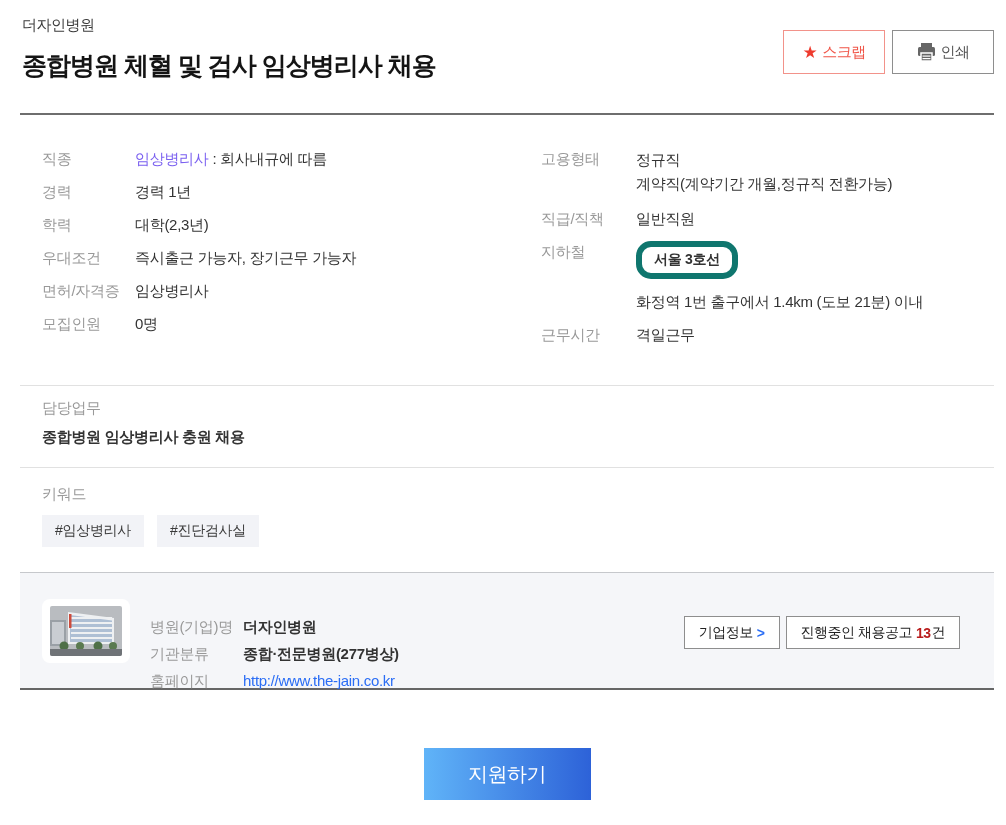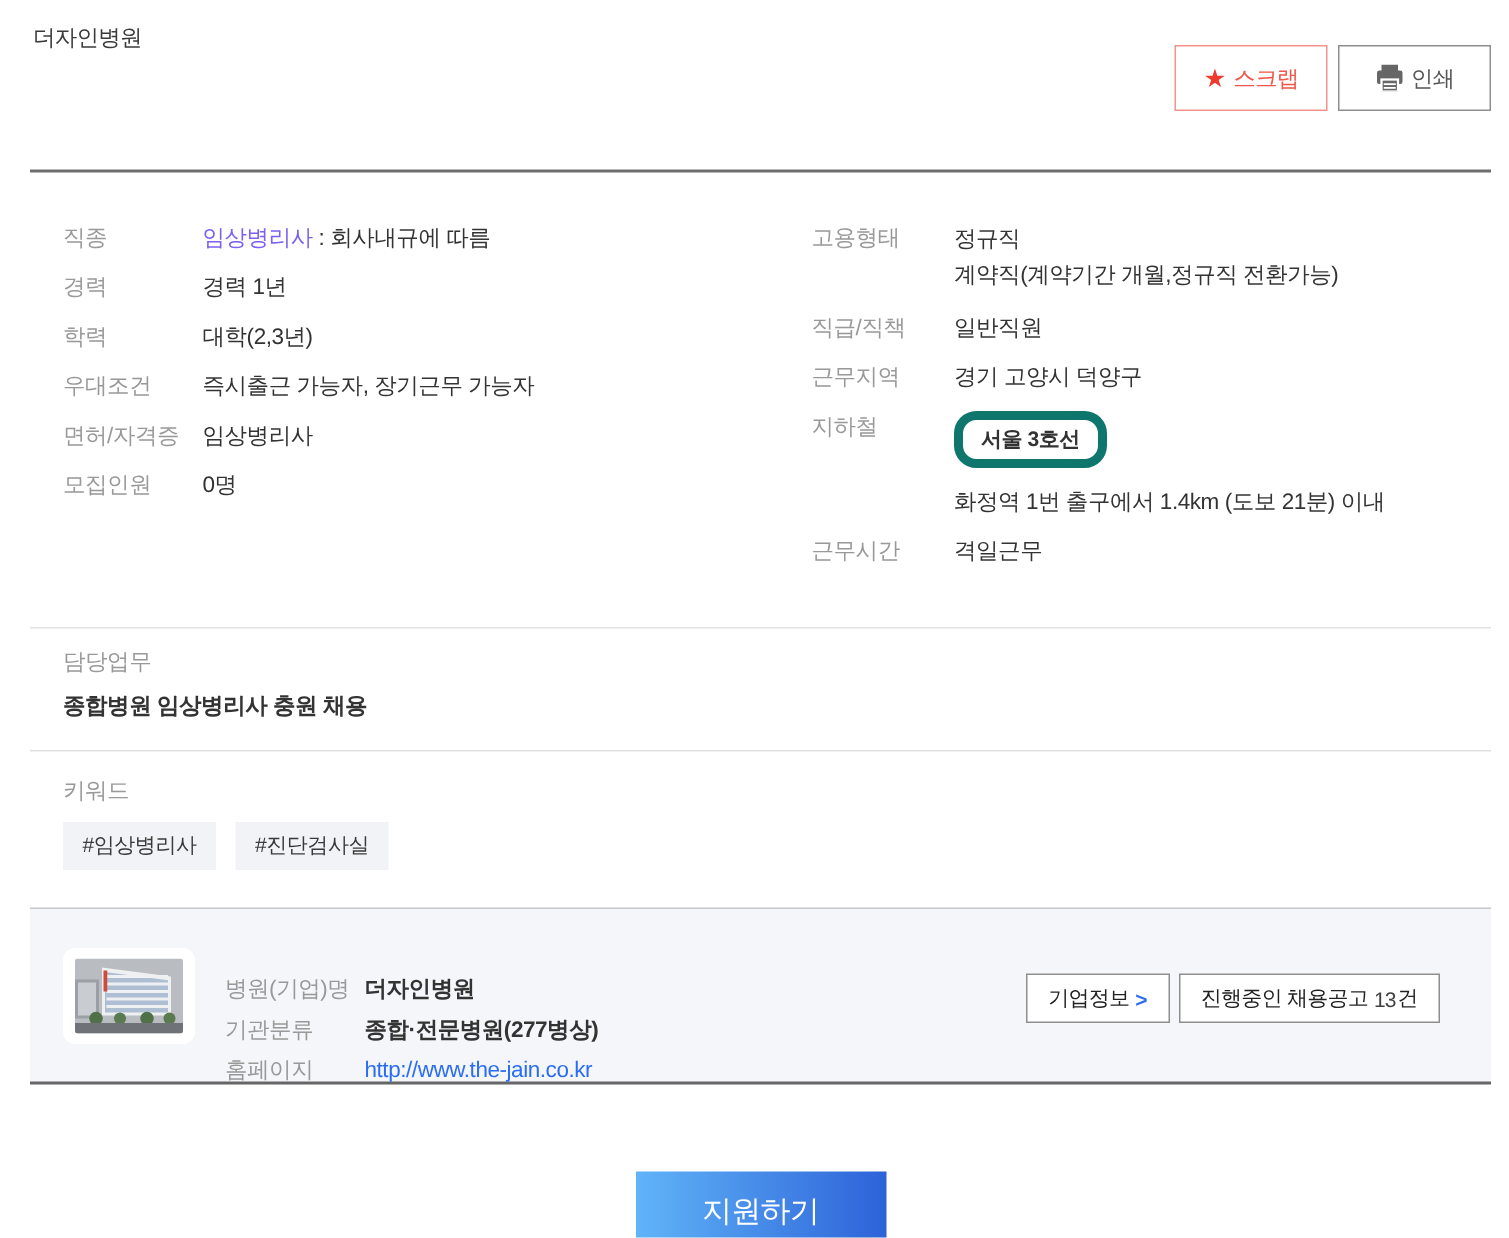--- a/index.html
+++ b/index.html
@@ -60,36 +60,37 @@
   .company-rows { margin-left: 20px; margin-top: 45px; }
   .crow { display: flex; font-size: 15px; line-height: 27px; letter-spacing: -0.3px; }
   .clabel { width: 93px; flex: 0 0 93px; color: #999; }
   .cval { color: #333; font-weight: bold; }
   .cval.url { color: #2a6df5; font-weight: normal; text-decoration: none; cursor: pointer; }
   .band-buttons { position: absolute; right: 34px; top: 43px; display: flex; gap: 6px; }
   .bbtn { background: #fff; border: 1px solid #8e8e8e; height: 33px; font-size: 14px; color: #222;
           display: flex; align-items: center; justify-content: center; padding: 0 14px;
           letter-spacing: -0.5px; cursor: pointer; white-space: nowrap; }
   .arrow-blue { color: #2a6df5; font-weight: bold; margin-left: 4px; }
-  .count-red { color: #404040; font-weight: normal; margin: 0 1px 0 4px; }
+  .count-red { color: #b91c1c; font-weight: bold; margin: 0 1px 0 4px; }
 
   
   .apply-area { text-align: center; padding-top: 58px; }
   .apply-btn { width: 167px; height: 52px; border: none; cursor: pointer;
                background: linear-gradient(90deg, #60b4f8 0%, #2d62d8 100%);
                color: #fff; font-size: 20px; letter-spacing: -0.5px;
                font-family: "Liberation Sans", "DejaVu Sans", sans-serif; }
 </style>
 </head>
 <body>
 
 <div class="container">
 
   <div class="header">
     <div class="company-top">더자인병원</div>
+    <h1 class="page-title">종합병원 체혈 및 검사 임상병리사 채용</h1>
     <div class="header-actions">
       <button class="hbtn btn-scrap">
         <span class="star">★</span>
         <span>스크랩</span>
       </button>
       <button class="hbtn btn-print">
         <span>
           <svg width="19" height="18" viewBox="0 0 19 18">
             <rect x="4" y="0" width="11" height="5" fill="#666"></rect>
             <rect x="1" y="4" width="17" height="9" rx="1.5" fill="#666"></rect>
@@ -136,24 +137,20 @@
       <div class="irow">
         <span class="ilabel">고용형태</span>
         <span class="ival two-line">
           <span>정규직</span><br>
           <span>계약직(계약기간 개월,정규직 전환가능)</span>
         </span>
       </div>
       <div class="irow">
         <span class="ilabel">직급/직책</span>
         <span class="ival">일반직원</span>
-      </div>
-      <div class="irow">
-        <span class="ilabel">근무지역</span>
-        <span class="ival">경기 고양시 덕양구</span>
       </div>
       <div class="irow badge-row">
         <span class="ilabel">지하철</span>
         <span class="ival">
           <span class="subway-badge">서울 3호선</span>
           <div class="subway-detail">화정역 1번 출구에서 1.4km (도보 21분) 이내</div>
         </span>
       </div>
       <div class="irow">
         <span class="ilabel">근무시간</span>

